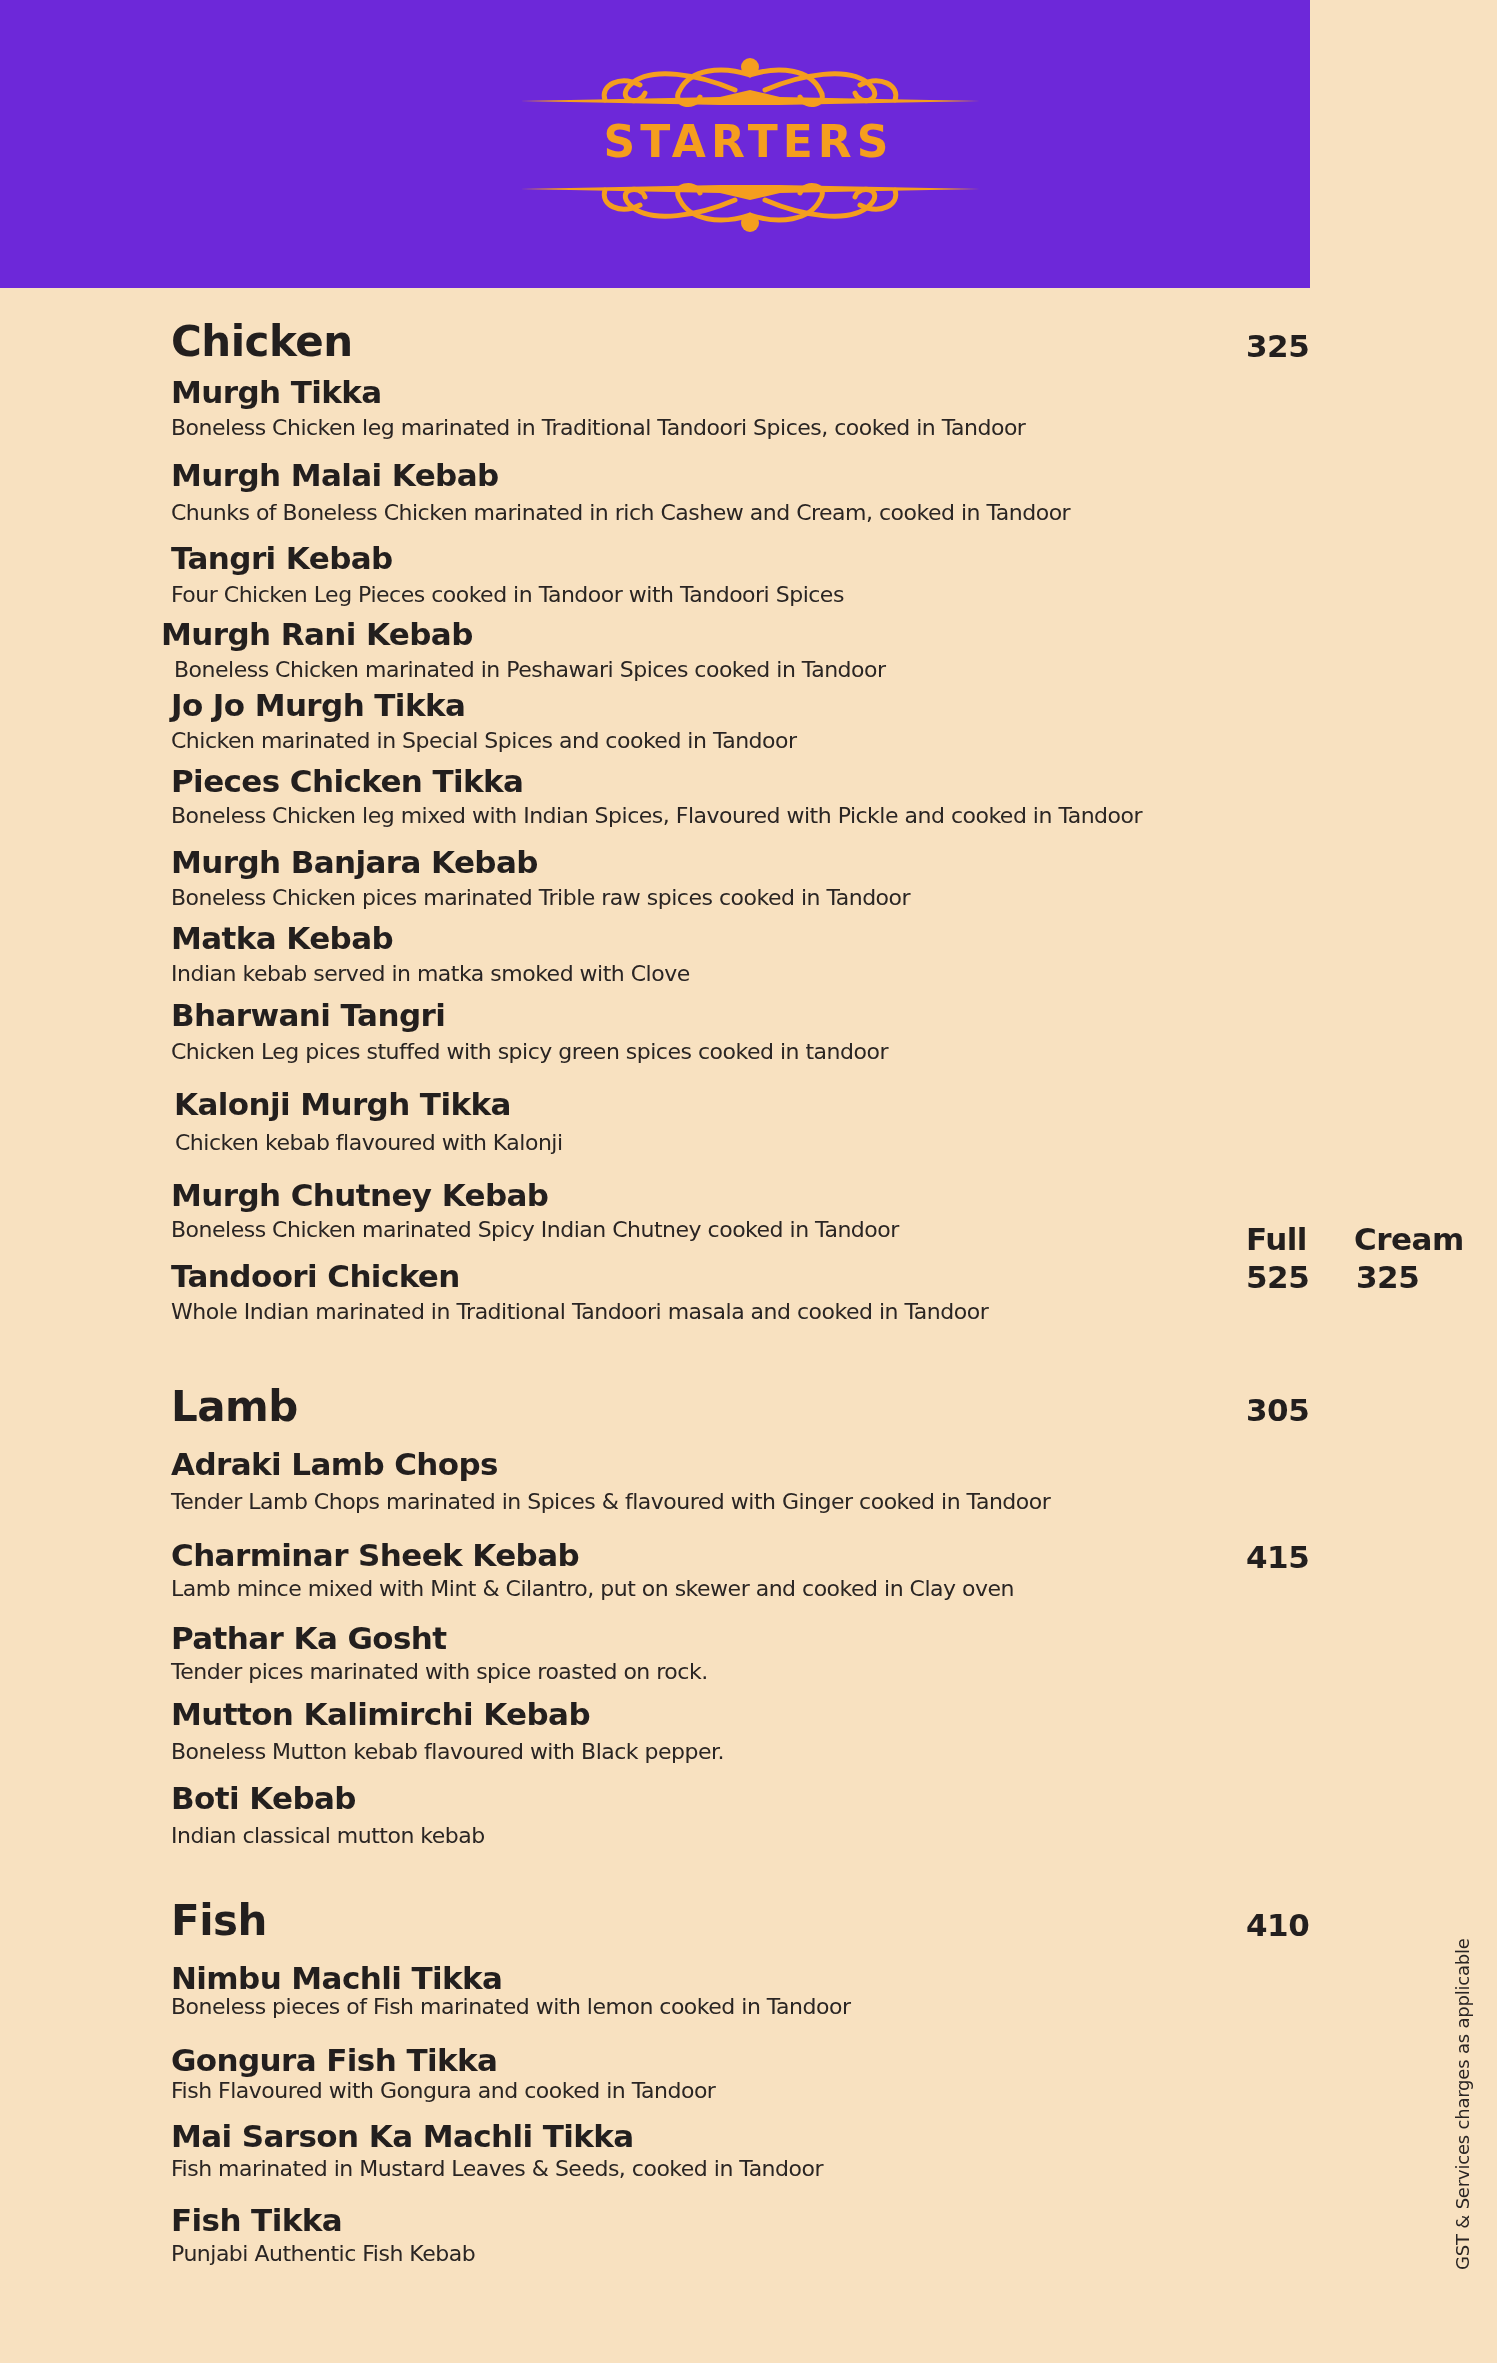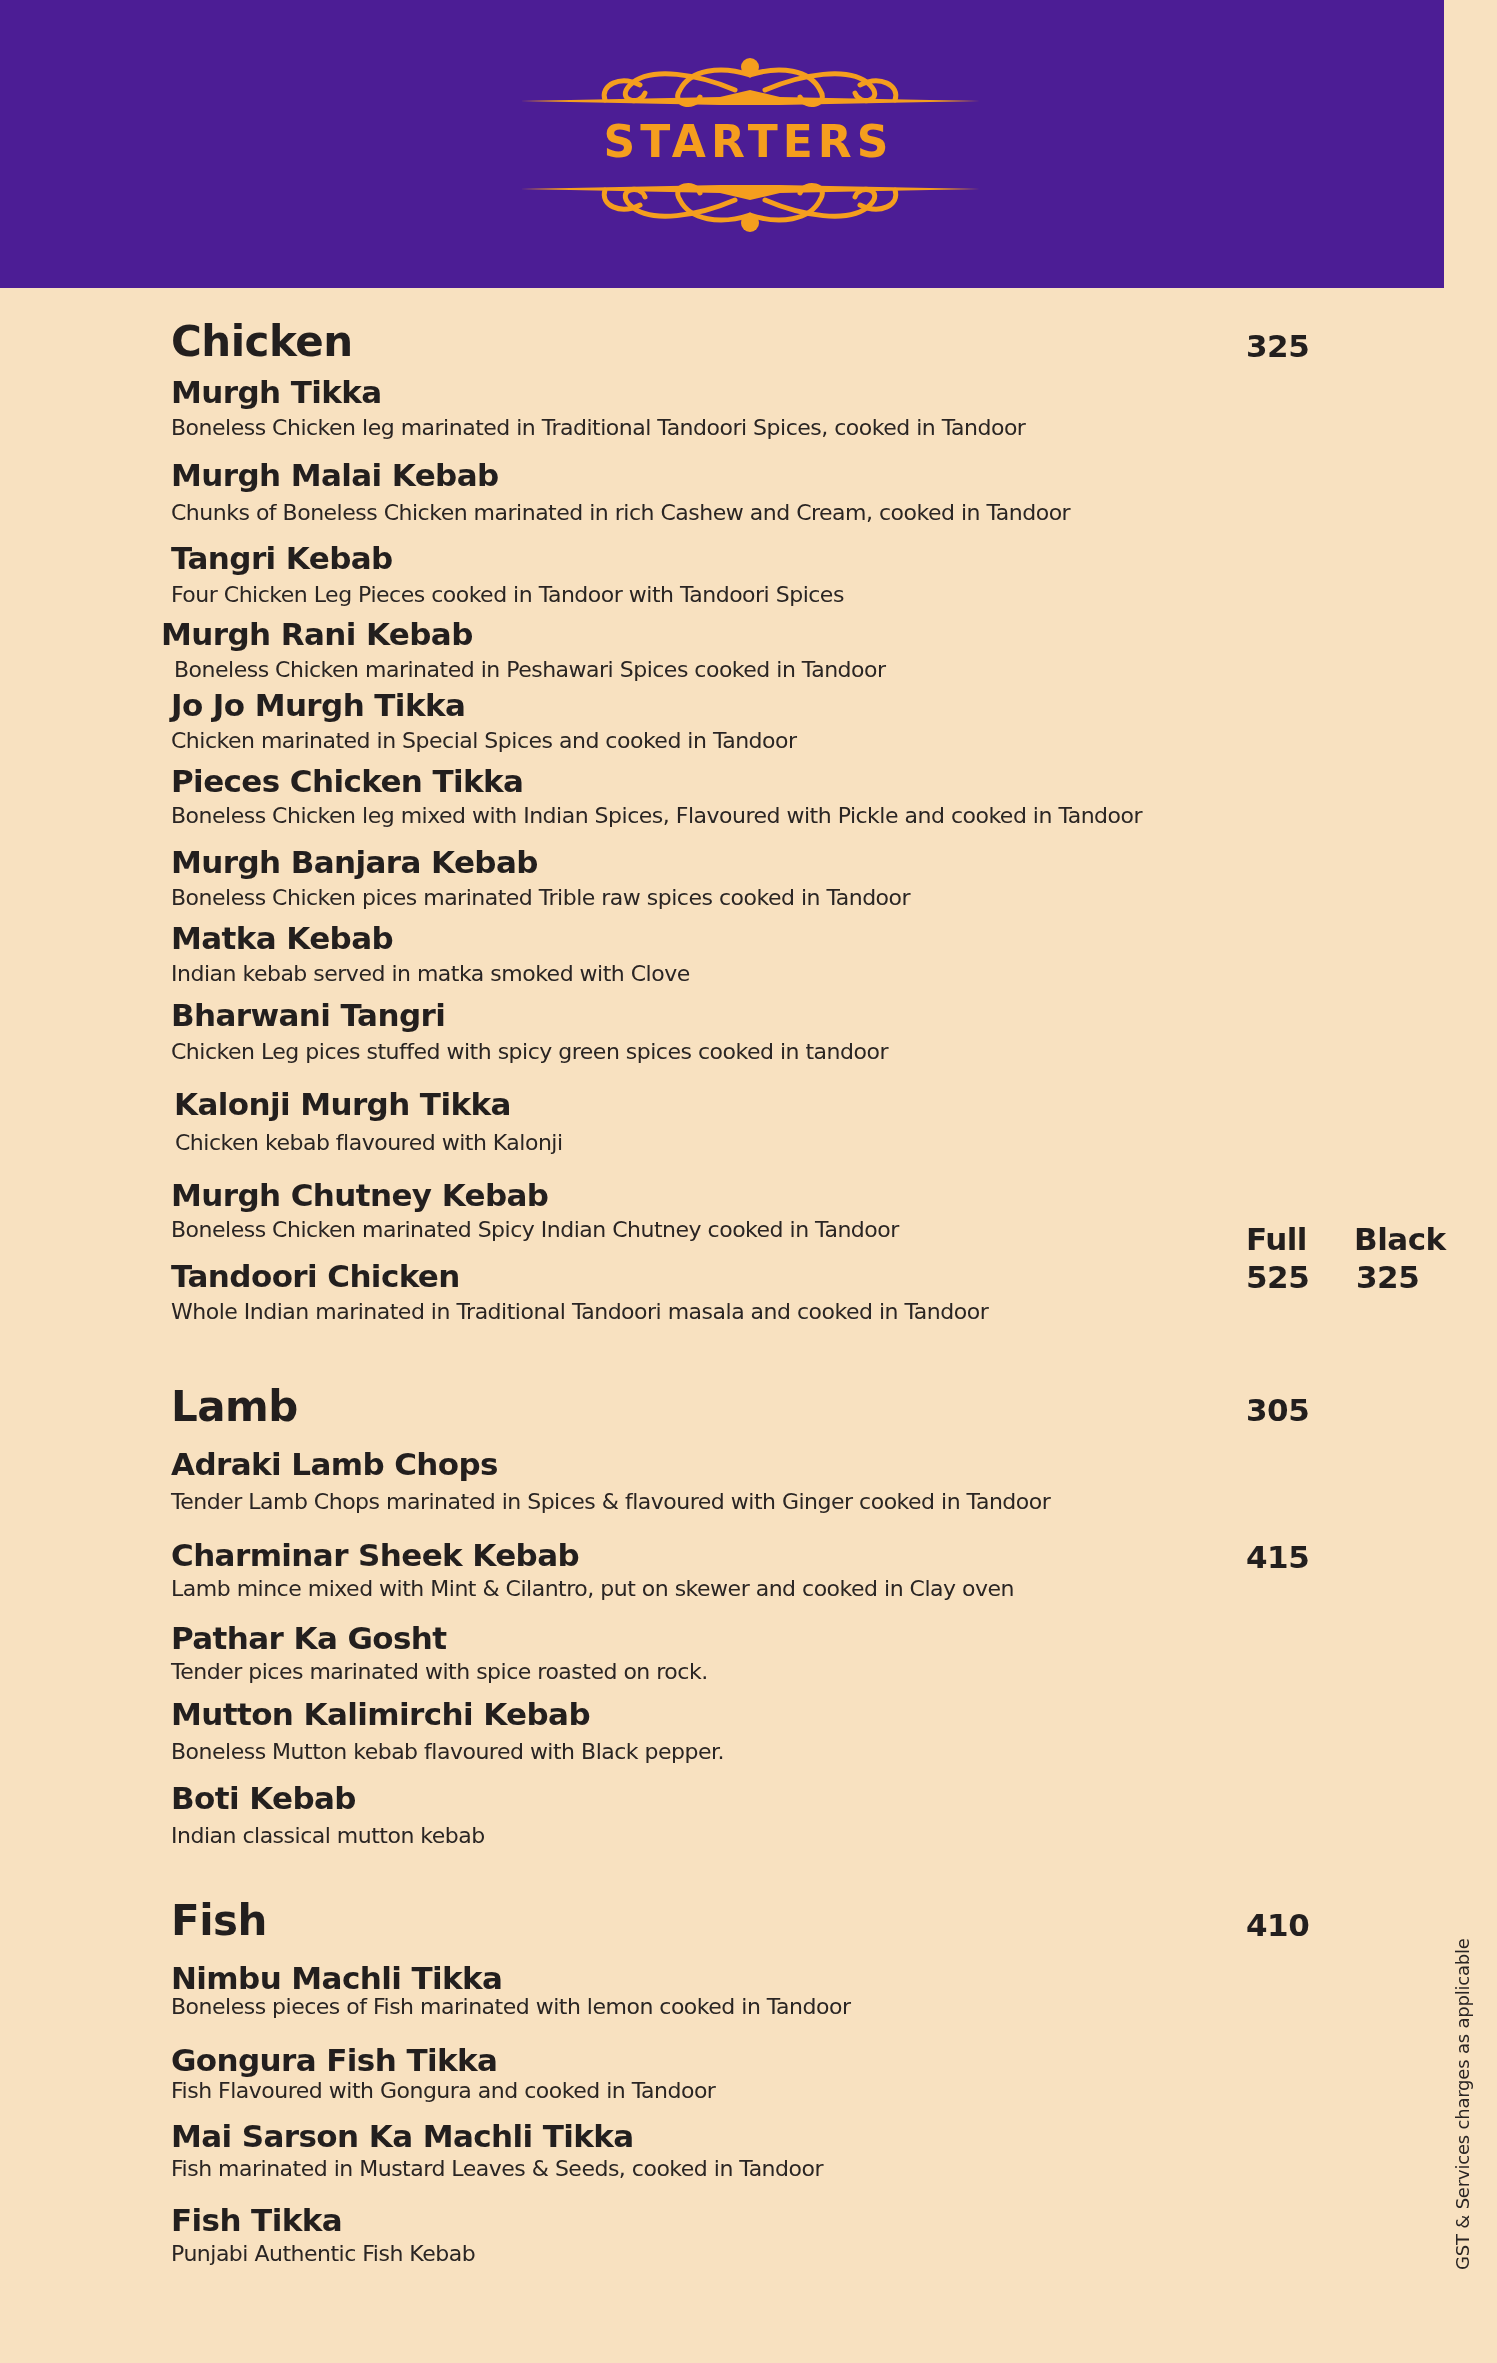--- a/index.html
+++ b/index.html
@@ -5,22 +5,22 @@
   * { margin: 0; padding: 0; box-sizing: border-box; }
   html, body { width: 1497px; height: 2363px; }
   body {
     background: #f8e1c0;
     font-family: "DejaVu Sans", sans-serif;
     color: #231f1e;
     position: relative;
     overflow: hidden;
   }
   .header {
-    position: absolute; left: 0; top: 0; width: 1444px; height: 288px;
-    background: #4c1d95;
+    position: absolute; left: 0; top: 0; width: 1310px; height: 288px;
+    background: #6d28d9;
   }
   .ornament { position: absolute; left: 520px; top: 45px; width: 460px; height: 200px; }
   .title {
     position: absolute; left: 0; width: 1497px; top: 116px; text-align: center;
     color: #f59e1e; font-family: "DejaVu Sans", sans-serif; font-weight: bold;
     font-size: 44px; letter-spacing: 5px;
   }
   .abs { position: absolute; white-space: nowrap; margin-top: 12px; }
   .cat { font-size: 42px; font-weight: bold; left: 171px; letter-spacing: -0.5px; }
   .name { font-size: 31px; font-weight: bold; left: 171px; letter-spacing: -0.6px; }
@@ -96,21 +96,21 @@
 <div class="abs name" style="top:1074px;left:174px">Kalonji  Murgh Tikka</div>
 <div class="abs desc" style="top:1118px;left:175px">Chicken kebab flavoured with Kalonji</div>
 
 <div class="abs name" style="top:1165px">Murgh Chutney Kebab</div>
 <div class="abs desc" style="top:1205px">Boneless Chicken marinated Spicy Indian Chutney cooked in Tandoor</div>
 
 <div class="abs name" style="top:1246px">Tandoori Chicken</div>
 <div class="abs desc" style="top:1287px">Whole Indian marinated in Traditional Tandoori masala and cooked in Tandoor</div>
 
 <div class="abs price" style="left:1246px;top:1209px">Full</div>
-<div class="abs price" style="left:1354px;top:1209px">Black</div>
+<div class="abs price" style="left:1354px;top:1209px">Cream</div>
 <div class="abs price" style="left:1246px;top:1247px">525</div>
 <div class="abs price" style="left:1356px;top:1247px">325</div>
 
 <div class="abs cat" style="top:1370px">Lamb</div>
 <div class="abs price" style="left:1246px;top:1380px">305</div>
 
 <div class="abs name" style="top:1434px">Adraki Lamb Chops</div>
 <div class="abs desc" style="top:1477px">Tender Lamb Chops marinated in Spices &amp; flavoured with Ginger cooked in Tandoor</div>
 
 <div class="abs name" style="top:1525px">Charminar Sheek Kebab</div>

